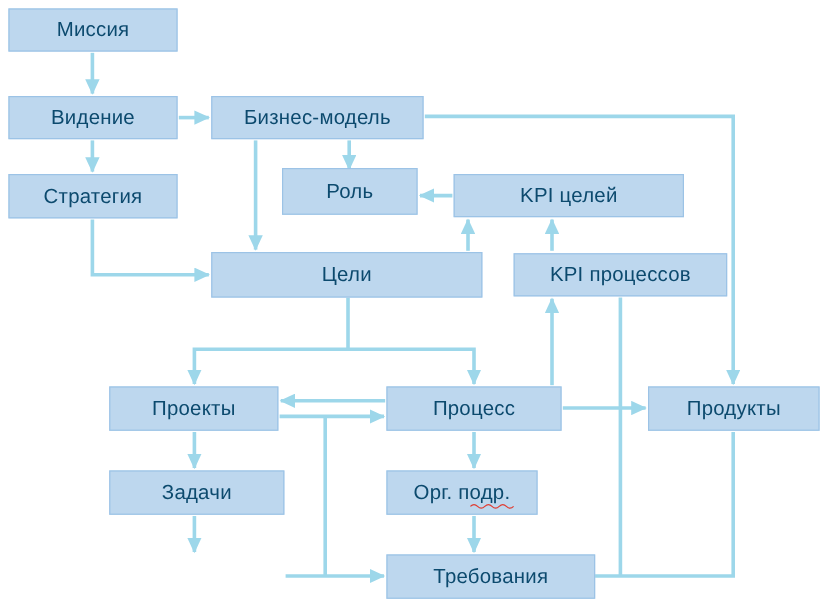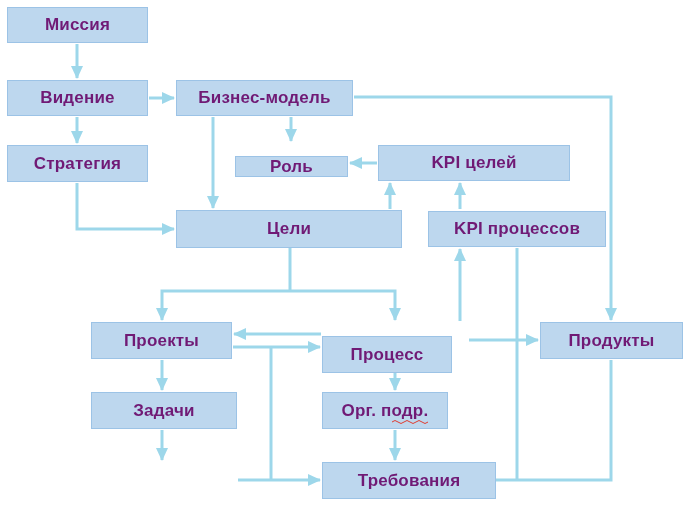--- a/index.html
+++ b/index.html
@@ -21,22 +21,22 @@
     box-sizing: border-box;
     background: #BDD7EE;
     border: 1px solid #9CC3E6;
     display: flex;
     align-items: center;
     justify-content: center;
     z-index: 2;
   }
   .node-label {
     font-size: 17px;
-    font-weight: 700;
-    color: #701a75;
+    font-weight: 400;
+    color: #0c4a6e;
     letter-spacing: 0.2px;
     white-space: nowrap;
   }
 </style>
 </head>
 <body>
 
 <div class="canvas">
 
   <svg class="arrows" width="690" height="505" viewBox="0 0 690 505" xmlns="http://www.w3.org/2000/svg">
@@ -80,36 +80,36 @@
   </div>
   <div class="node" style="left:7px;top:80px;width:141px;height:36px">
     <span class="node-label">Видение</span>
   </div>
   <div class="node" style="left:176px;top:80px;width:177px;height:36px">
     <span class="node-label">Бизнес-модель</span>
   </div>
   <div class="node" style="left:7px;top:145px;width:141px;height:37px">
     <span class="node-label">Стратегия</span>
   </div>
-  <div class="node" style="left:235px;top:156px;width:113px;height:21px">
+  <div class="node" style="left:235px;top:140px;width:113px;height:39px">
     <span class="node-label">Роль</span>
   </div>
   <div class="node" style="left:378px;top:145px;width:192px;height:36px">
     <span class="node-label">KPI целей</span>
   </div>
   <div class="node" style="left:176px;top:210px;width:226px;height:38px">
     <span class="node-label">Цели</span>
   </div>
   <div class="node" style="left:428px;top:211px;width:178px;height:36px">
     <span class="node-label">KPI процессов</span>
   </div>
   <div class="node" style="left:91px;top:322px;width:141px;height:37px">
     <span class="node-label">Проекты</span>
   </div>
-  <div class="node" style="left:322px;top:336px;width:130px;height:37px">
+  <div class="node" style="left:322px;top:322px;width:146px;height:37px">
     <span class="node-label">Процесс</span>
   </div>
   <div class="node" style="left:540px;top:322px;width:143px;height:37px">
     <span class="node-label">Продукты</span>
   </div>
   <div class="node" style="left:91px;top:392px;width:146px;height:37px">
     <span class="node-label">Задачи</span>
   </div>
   <div class="node" style="left:322px;top:392px;width:146px;height:37px;background:transparent;border:none"></div>
   <div class="node" style="left:322px;top:392px;width:126px;height:37px">

